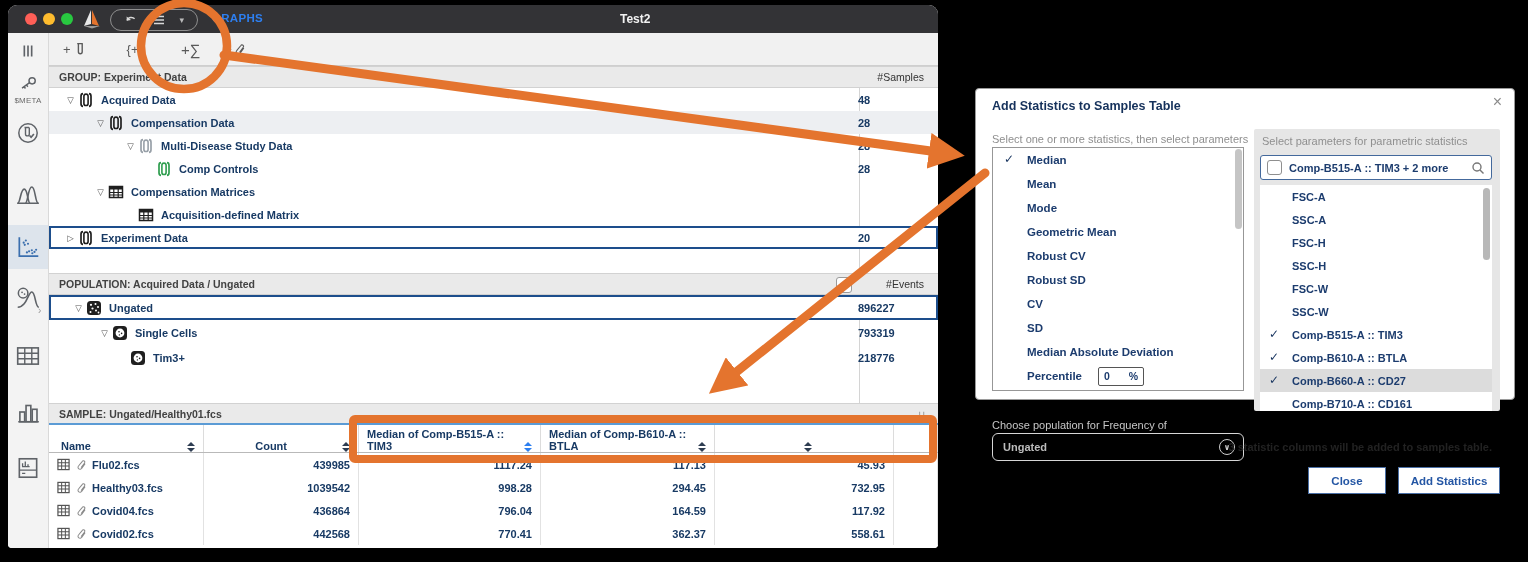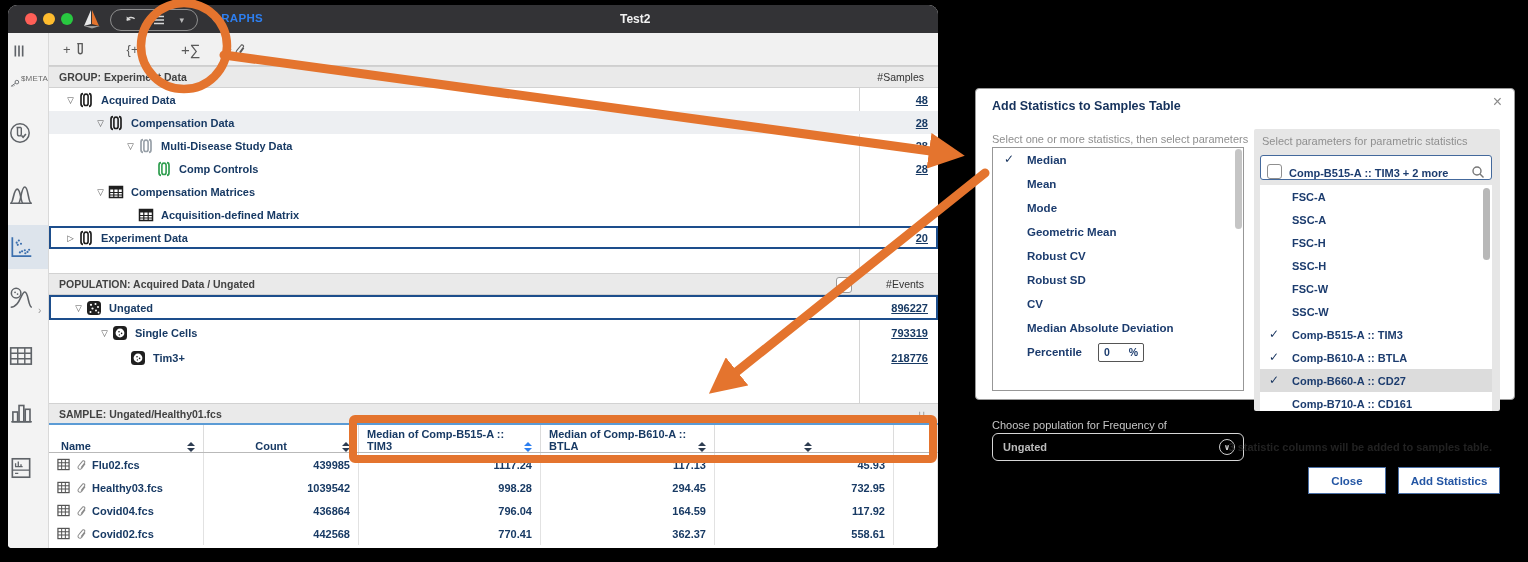--- a/index.html
+++ b/index.html
@@ -15,21 +15,21 @@
   .app-logo{position:absolute;left:74px;top:4px;}
   .pill{position:absolute;left:102px;top:4px;width:74px;height:20px;border:1.5px solid #8f8f8f;
     border-radius:11px;display:flex;align-items:center;justify-content:space-around;color:#d8d8d8;padding:0 6px;}
   .menu-graphs{position:absolute;left:204px;top:7px;font-size:11.5px;font-weight:700;color:#2d7ff0;letter-spacing:.3px;}
   .win-title{position:absolute;left:612px;top:7px;font-size:12px;font-weight:700;color:#f2f2f2;}
 
   .win-body{display:flex;height:515px;}
 
   
   .sidebar{width:40px;background:#f3f3f3;border-right:1px solid #d9d9d9;position:relative;flex:none;}
-  .sb-item{position:absolute;left:0;width:40px;display:flex;flex-direction:row;align-items:flex-start;color:#5f6368;}
+  .sb-item{position:absolute;left:0;width:40px;display:flex;flex-direction:column;align-items:center;color:#5f6368;}
   .sb-item.active{background:#dde4ec;padding:9px 0;}
   .sb-item.active svg{color:#3b6fae;}
   .sb-label{font-size:8px;color:#6a6a6a;margin-top:1px;letter-spacing:.2px;}
   .sb-more{position:absolute;left:30px;font-size:10px;color:#9a9a9a;}
 
   
   .maincol{flex:1;display:flex;flex-direction:column;background:#fff;min-width:0;}
   .toolbar{height:32px;background:#f1f1f1;border-bottom:1px solid #cfcfcf;display:flex;align-items:center;flex:none;}
   .tbtn{display:flex;align-items:center;color:#5a5a5a;font-size:13px;font-weight:500;gap:1px;}
   .tbtn .big{font-size:15px;}
@@ -42,21 +42,21 @@
     display:flex;align-items:center;padding:0 8px 0 10px;font-size:10.5px;font-weight:700;color:#424242;position:relative;box-sizing:border-box;}
   .sec-head .colhead{margin-left:auto;font-size:10.5px;font-weight:500;color:#333;width:70px;text-align:right;padding-right:6px;}
   .trow{height:23px;display:flex;align-items:center;font-size:11px;font-weight:700;color:#183a64;
     border:2px solid transparent;box-sizing:border-box;position:relative;background:transparent;}
   .trow.highlighted{background:#edeff2;}
   .trow.selected{border-color:#1d4e8c;background:#fff;}
   .exp{width:15px;font-size:8.5px;color:#555;text-align:center;flex:none;}
   .ticon{width:16px;height:16px;margin-right:7px;flex:none;color:#1f1f1f;display:flex;}
   .ticon svg{width:16px;height:16px;}
   .c-gray{color:#98a0a8;} .c-green{color:#2f9e4f;}
-  .val{margin-left:auto;width:70px;text-align:right;padding-right:8px;flex:none;text-decoration:underline;}
+  .val{margin-left:auto;width:70px;text-align:left;padding-right:8px;flex:none;}
   .grows .lvl0{padding-left:12px}.grows .lvl1{padding-left:42px}.grows .lvl2{padding-left:72px}.grows .lvl3{padding-left:90px}
   .prows .lvl0{padding-left:20px}.prows .lvl1{padding-left:46px}.prows .lvl2{padding-left:64px}
   .filler{position:relative;}
   .pop-check{position:absolute;right:86px;top:3px;width:14px;height:14px;border:1.5px solid #9a9a9a;border-radius:3px;background:#fff;}
 
   
   .sample-section{flex:1;display:flex;flex-direction:column;min-height:0;}
   .sample-head{border-bottom:2px solid #5b9bd5;}
   .opt-icon{position:absolute;right:12px;top:4px;color:#9a9a9a;font-size:11px;font-weight:400;}
   .sgrid{display:grid;grid-template-columns:155px 155px 182px 174px 179px 1fr;}
@@ -89,21 +89,21 @@
   .litem .check{position:absolute;left:11px;top:4px;font-size:12px;color:#16335e;visibility:hidden;}
   .litem.checked .check{visibility:visible;}
   .litem.highlighted{background:#dcdcdc;}
   .pctbox{margin-left:16px;width:46px;height:19px;border:1px solid #555;border-radius:2px;display:flex;align-items:center;
     justify-content:space-between;padding:0 5px;box-sizing:border-box;}
   .pctbox input{width:18px;border:none;outline:none;font-size:10.5px;font-weight:600;color:#1c3c6e;padding:0;background:transparent;font-family:inherit;}
   .pctbox .sfx{font-size:10.5px;color:#1c3c6e;}
   .scroll-thumb{position:absolute;background:#c5c5c5;border-radius:4px;width:7px;}
   .params-panel{position:absolute;left:278px;top:40px;width:246px;height:282px;background:#e6e6e6;border-radius:2px;box-sizing:border-box;}
   .param-search{position:absolute;left:6px;top:26px;width:232px;height:25px;background:#fff;border:1.5px solid #44699c;
-    border-radius:3px;box-sizing:border-box;display:flex;align-items:flex-end;padding:0 6px;gap:7px;}
+    border-radius:3px;box-sizing:border-box;display:flex;align-items:center;padding:0 6px;gap:7px;}
   .psearch-check{width:13px;height:13px;border:1.5px solid #8f8f8f;border-radius:3px;flex:none;background:#fff;}
   .param-search .ptxt{font-size:11px;font-weight:600;color:#1c3c6e;flex:1;white-space:nowrap;overflow:hidden;}
   .param-search svg{color:#777;flex:none;}
   .params-list{position:absolute;left:6px;top:56px;width:232px;height:226px;background:#fff;overflow:hidden;}
   .params-list .litem{height:23px;padding-left:32px;font-size:11px;}
   .params-list .litem .check{left:9px;top:4px;}
   .freq-box{position:absolute;left:16px;top:344px;width:252px;height:28px;border:1.5px solid #d6d6d6;border-radius:6px;
     box-sizing:border-box;display:flex;align-items:center;padding:0 8px 0 10px;color:#bcbcbc;font-size:11px;font-weight:600;}
   .freq-caret{margin-left:auto;width:16px;height:16px;border:1.5px solid #cfcfcf;border-radius:50%;box-sizing:border-box;
     display:flex;align-items:center;justify-content:center;color:#cfcfcf;font-size:8px;}
@@ -618,20 +618,25 @@
             <span>Robust SD</span>
 
           </div>
           <div class="litem">
 
             <span>CV</span>
 
           </div>
           <div class="litem">
 
+            <span>SD</span>
+
+          </div>
+          <div class="litem">
+
             <span>Median Absolute Deviation</span>
 
           </div>
           <div class="litem">
 
             <span>Percentile</span>
             <span class="pctbox">
               <input value="0" style="">
               <span class="sfx">%</span>
             </span>

